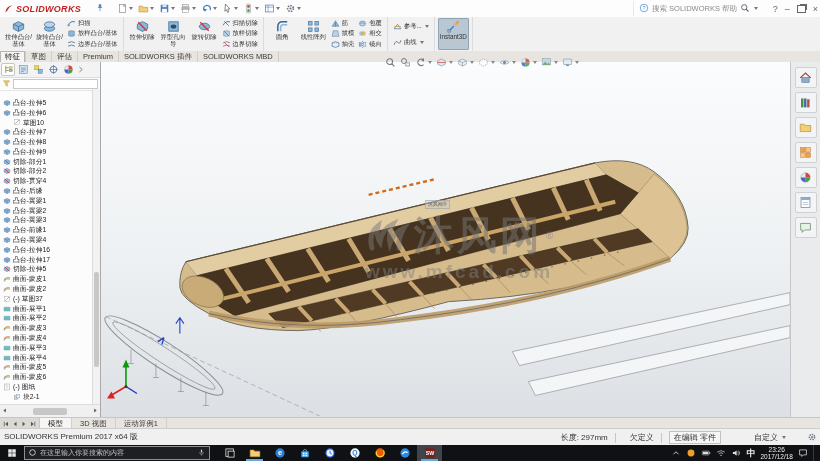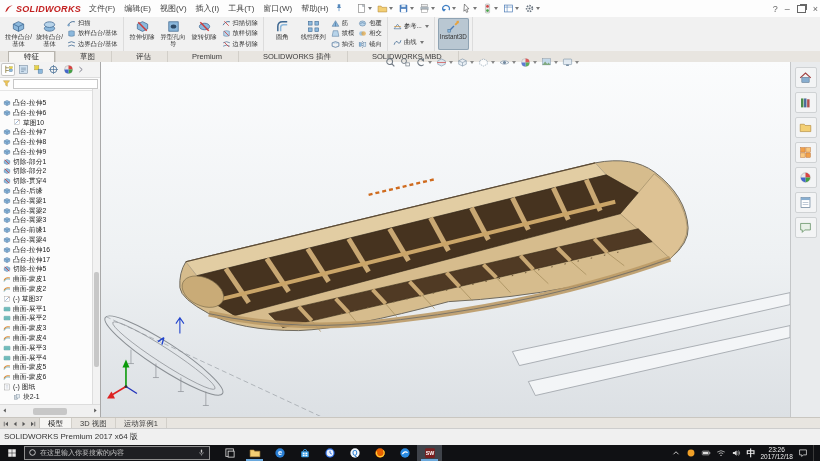--- a/index.html
+++ b/index.html
@@ -29,21 +29,21 @@
           border-bottom:1px solid #dadada;display:flex;}
   .rgroup{display:flex;align-items:stretch;padding:1px 3px;border-right:1px solid #dcdcdc;}
   .rlarge{width:31px;display:flex;flex-direction:column;align-items:center;font-size:6.3px;
           line-height:1.05;text-align:center;color:#333;padding-top:1px;border-radius:2px;}
   .rlarge.active{background:#b9c7d2;box-shadow:inset 0 0 0 1px #8fa3b3;}
   .rstack{display:flex;flex-direction:column;justify-content:space-around;padding:0 2px;font-size:6.3px;color:#333;}
   .ritem{display:flex;align-items:center;gap:2px;white-space:nowrap;height:10px;}
   
   .cmdtabs{position:absolute;top:51px;left:0;right:0;height:11px;background:#e8e5e0;
            border-bottom:1px solid #c9c6c0;display:flex;font-size:7.5px;color:#3a3a3a;}
-  .cmdtab{padding:0 16px;display:flex;align-items:center;border-right:1px solid #d2cfc9;margin-left:8px;}
+  .cmdtab{padding:0 5px;display:flex;align-items:center;border-right:1px solid #d2cfc9;}
   .cmdtab.active{background:#f6f5f3;box-shadow:inset 0 1px 0 #b8b5ae,inset 1px 0 0 #b8b5ae,inset -1px 0 0 #b8b5ae;color:#111;}
   
   .main{position:absolute;top:62px;left:0;height:355px;width:820px;display:flex;}
   .tree{width:100px;flex:0 0 100px;background:#fcfcfc;border-right:1px solid #a9a9a9;
         position:relative;font-size:6.8px;color:#222;}
   .tree-tabs{height:15px;display:flex;align-items:center;gap:1px;padding:0 1px;
              background:#f3f3f3;border-bottom:1px solid #ddd;}
   .ttab{width:14px;height:13px;display:flex;align-items:center;justify-content:center;border-radius:2px;}
   .ttab.active{background:#fff;box-shadow:inset 0 0 0 1px #c6c6c6;}
   .filter-row{height:12px;display:flex;align-items:center;gap:2px;padding:0 2px;border-bottom:1px solid #e6e6e6;}
@@ -109,29 +109,20 @@
 
 <div id="app">
 
   <div class="titlebar">
     <span class="logo">
       <svg width="10" height="10" viewBox="0 0 16 16">
           <path d="M2 13 Q4 3 14 2 Q8 4 6.5 8.5 Q5.5 12 2 13 Z" fill="#c32222"></path>
         </svg>
       <span>SOLIDWORKS</span>
     </span>
-    <span class="menus" id="menus">
-        <span>文件(F)</span>
-        <span>编辑(E)</span>
-        <span>视图(V)</span>
-        <span>插入(I)</span>
-        <span>工具(T)</span>
-        <span>窗口(W)</span>
-        <span>帮助(H)</span>
-      </span>
     <span class="pin" id="pin-slot"><span style="display: inline-flex; align-items: center;">
           <svg width="10" height="10" viewBox="0 0 16 16">
             <path d="M6 2 h4 v4 l1.5 2 h-7 L6 6 Z" fill="#5588bb"></path>
             <line x1="8" y1="8" x2="8" y2="13" stroke="#5588bb" stroke-width="1.2"></line>
           </svg>
         </span></span>
     <span class="qicons" id="qicons">
         <span class="qbtn">
           <span style="display: inline-flex; align-items: center;">
             <svg width="11" height="11" viewBox="0 0 16 16">
@@ -208,20 +199,36 @@
         <span class="qbtn">
           <span style="display: inline-flex; align-items: center;">
             <svg width="11" height="11" viewBox="0 0 16 16">
               <circle cx="8" cy="8" r="4.2" fill="none" stroke="#6a7580" stroke-width="2.4" stroke-dasharray="2.2 1.6"></circle>
               <circle cx="8" cy="8" r="1.6" fill="#6a7580"></circle>
             </svg>
           </span>
           <span class="caret"></span>
         </span>
       </span>
+    <span class="tsearchbar">
+      <span id="help-ic"><span style="display: inline-flex; align-items: center;">
+            <svg width="10" height="10" viewBox="0 0 16 16">
+              <circle cx="8" cy="8" r="6" fill="#fff" stroke="#4a90d9" stroke-width="1.2"></circle>
+              <text x="8" y="11" font-size="9" text-anchor="middle" fill="#4a90d9" font-family="sans-serif">?</text>
+            </svg>
+          </span></span>
+      <span>搜索 SOLIDWORKS 帮助</span>
+      <span id="search-ic"><span style="display: inline-flex; align-items: center;">
+            <svg width="10" height="10" viewBox="0 0 16 16">
+              <circle cx="6.8" cy="6.8" r="4.2" fill="none" stroke="#5a6570" stroke-width="1.5"></circle>
+              <line x1="10" y1="10" x2="13.6" y2="13.6" stroke="#5a6570" stroke-width="1.8"></line>
+            </svg>
+          </span></span>
+      <span class="caret"></span>
+    </span>
     <span class="wincontrols">
       <span>?</span>
       <span>–</span>
       <span class="winrestore"></span>
       <span>×</span>
     </span>
   </div>
 
   <div class="ribbon" id="ribbon">
       <div class="rgroup">
@@ -898,20 +905,31 @@
         <path d="M108,252 Q200,272 300,258 Q450,240 570,197" fill="none" stroke="#bb9a66" stroke-width="6" opacity="0.9"></path>
         <path d="M108,252 Q200,272 300,258 Q450,240 570,197" fill="none" stroke="#7a7468" stroke-width="1"></path>
 
         <ellipse cx="102" cy="230" rx="22" ry="14" transform="rotate(25 102 230)" fill="#c9ab77" stroke="#7a6a4a" stroke-width="0.6"></ellipse>
 
         <line x1="85" y1="200" x2="495" y2="101" stroke="#5c4a33" stroke-width="1.2"></line>
         <path d="M268,133 L336,117" stroke="#cf6b1e" stroke-width="2.4" stroke-dasharray="4 3"></path>
         <path d="M240,252 L520,190" stroke="#6f5a3a" stroke-width="1" stroke-dasharray="1.5 12"></path>
       </svg>
 
+      <div class="watermark">
+        <span class="wm-badge">沐风网®</span>
+        <div class="wm-row">
+          <svg width="46" height="40" viewBox="0 0 44 40">
+            <path d="M6 32 Q2 18 12 10 Q10 20 14 26 Q16 13 27 8 Q22 18 24 27 Q28 16 38 12 Q32 22 33 32" fill="none" stroke="rgba(120,120,120,0.5)" stroke-width="5" stroke-linecap="round"></path>
+          </svg>
+          <span class="wm-title">沐风网</span>
+          <span class="wm-reg">®</span>
+        </div>
+        <div class="wm-url">www.mfcad.com</div>
+      </div>
     </div>
 
     <div class="taskpane" id="taskpane">
         <span class="tpbtn">
           <span style="display: inline-flex; align-items: center;">
             <svg width="13" height="13" viewBox="0 0 16 16">
               <path d="M1.5 8.5 L8 2.5 L14.5 8.5" fill="none" stroke="#a04040" stroke-width="1.4"></path>
               <rect x="3.5" y="8" width="9" height="6" fill="#88aed0" stroke="#44607c" stroke-width=".6"></rect>
             </svg>
           </span>
@@ -1100,20 +1118,38 @@
       </span>
     <span id="docktabs-slot" style="display:flex;height:100%;">
         <span class="dtab active">模型</span>
         <span class="dtab">3D 视图</span>
         <span class="dtab">运动算例1</span>
       </span>
   </div>
 
   <div class="statusbar">
     <span class="sb-left">SOLIDWORKS Premium 2017 x64 版</span>
+    <span class="sb-right">
+      <span>长度: 297mm</span>
+      <span class="sep"></span>
+      <span></span>
+      <span>欠定义</span>
+      <span class="sep"></span>
+      <span class="sb-box">在编辑 零件</span>
+      <span class="sb-custom">
+        <span>自定义</span>
+          <span class="caret"></span>
+      </span>
+      <span id="sb-gear"><span style="display: inline-flex; align-items: center;">
+            <svg width="10" height="10" viewBox="0 0 16 16">
+              <circle cx="8" cy="8" r="4.2" fill="none" stroke="#6a7580" stroke-width="2.4" stroke-dasharray="2.2 1.6"></circle>
+              <circle cx="8" cy="8" r="1.6" fill="#6a7580"></circle>
+            </svg>
+          </span></span>
+    </span>
   </div>
 
   <div class="taskbar">
     <span class="startbtn" id="startbtn">
         <span style="display: inline-flex; align-items: center;">
           <svg width="10" height="10" viewBox="0 0 16 16">
             <g fill="#e8e8e8">
               <rect x="2" y="2" width="5.6" height="5.6"></rect>
               <rect x="8.4" y="2" width="5.6" height="5.6"></rect>
               <rect x="2" y="8.4" width="5.6" height="5.6"></rect>

